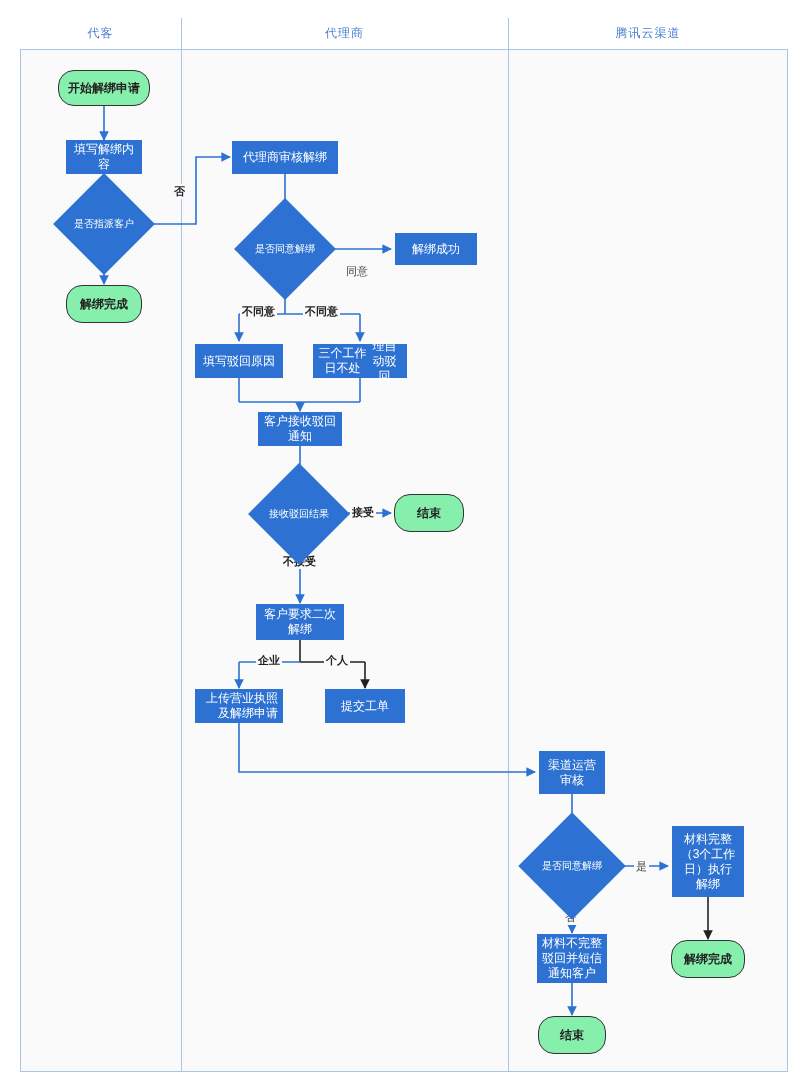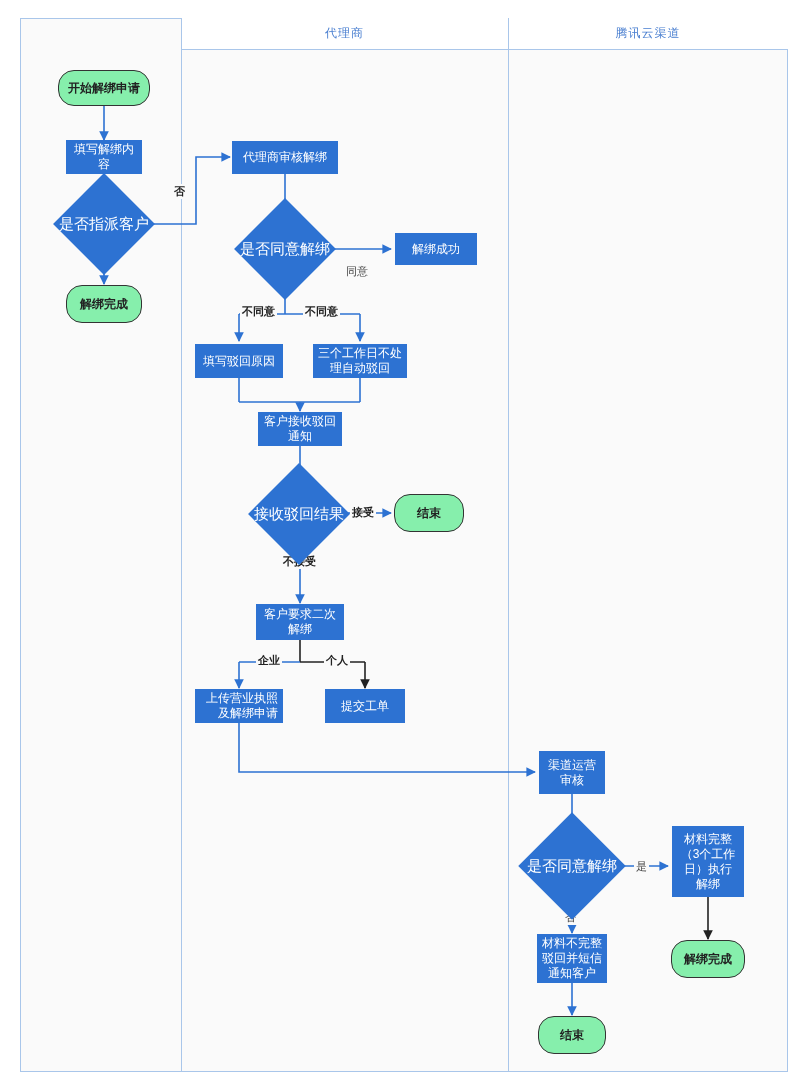--- a/index.html
+++ b/index.html
@@ -30,36 +30,39 @@
   }
   .term{
     background:#86efac;color:#222222;font-size:12px;
     border:1.6px solid #333333;border-radius:16px;font-weight:bold;
   }
   .dia-wrap{position:absolute;}
   .dia-shape{position:absolute;left:0;top:0;width:100%;height:100%;
              background:#2d72d2;transform:rotate(45deg);}
   .dia-txt{position:absolute;left:0;top:0;width:100%;height:100%;
            display:flex;align-items:center;justify-content:center;
-           color:#ffffff;font-size:15px;white-space:nowrap;z-index:2;}
+           color:#ffffff;font-size:10px;white-space:nowrap;z-index:2;}
   
   .elabel{position:absolute;font-size:11px;color:#222222;font-weight:bold;
           background:#fafafa;padding:0 2px;white-space:nowrap;z-index:3;}
   .elabel.thin{font-weight:normal;color:#444;}
   svg.wires{position:absolute;left:0;top:0;width:800px;height:1087px;
             pointer-events:none;z-index:1;}
   .node,.dia-wrap{z-index:4;}
 </style>
 </head>
 <body>
 
 <div id="canvas">
 
   <div class="lane-frame"></div>
 
+  <div class="lane-head" style="left:20px;width:161px;">
+    <span>代客</span>
+  </div>
   <div class="lane-head" style="left:508px;width:280px;">
     <span>腾讯云渠道</span>
   </div>
   <div class="lane-head" style="left:181px;width:327px;">
     <span>代理商</span>
   </div>
 
   <div class="lane-div" style="left:181px;"></div>
   <div class="lane-div" style="left:508px;"></div>
 
@@ -151,21 +154,21 @@
   </div>
 
   <div class="node proc" style="left:395px;top:233px;width:82px;height:32px;">
     <span>解绑成功</span>
   </div>
 
   <div class="node proc" style="left:195px;top:344px;width:88px;height:34px;">
     <span>填写驳回原因</span>
   </div>
 
-  <div class="node proc" style="left:313px;top:344px;width:94px;height:34px;flex-direction:column;">
+  <div class="node proc" style="left:313px;top:344px;width:94px;height:34px;">
     <span>三个工作日不处</span>
     <span>理自动驳回</span>
   </div>
 
   <div class="node proc" style="left:258px;top:412px;width:84px;height:34px;flex-direction:column;">
     <span>客户接收驳回</span>
     <span>通知</span>
   </div>
 
   <div class="dia-wrap" style="left:263px;top:478px;width:72px;height:72px;">

